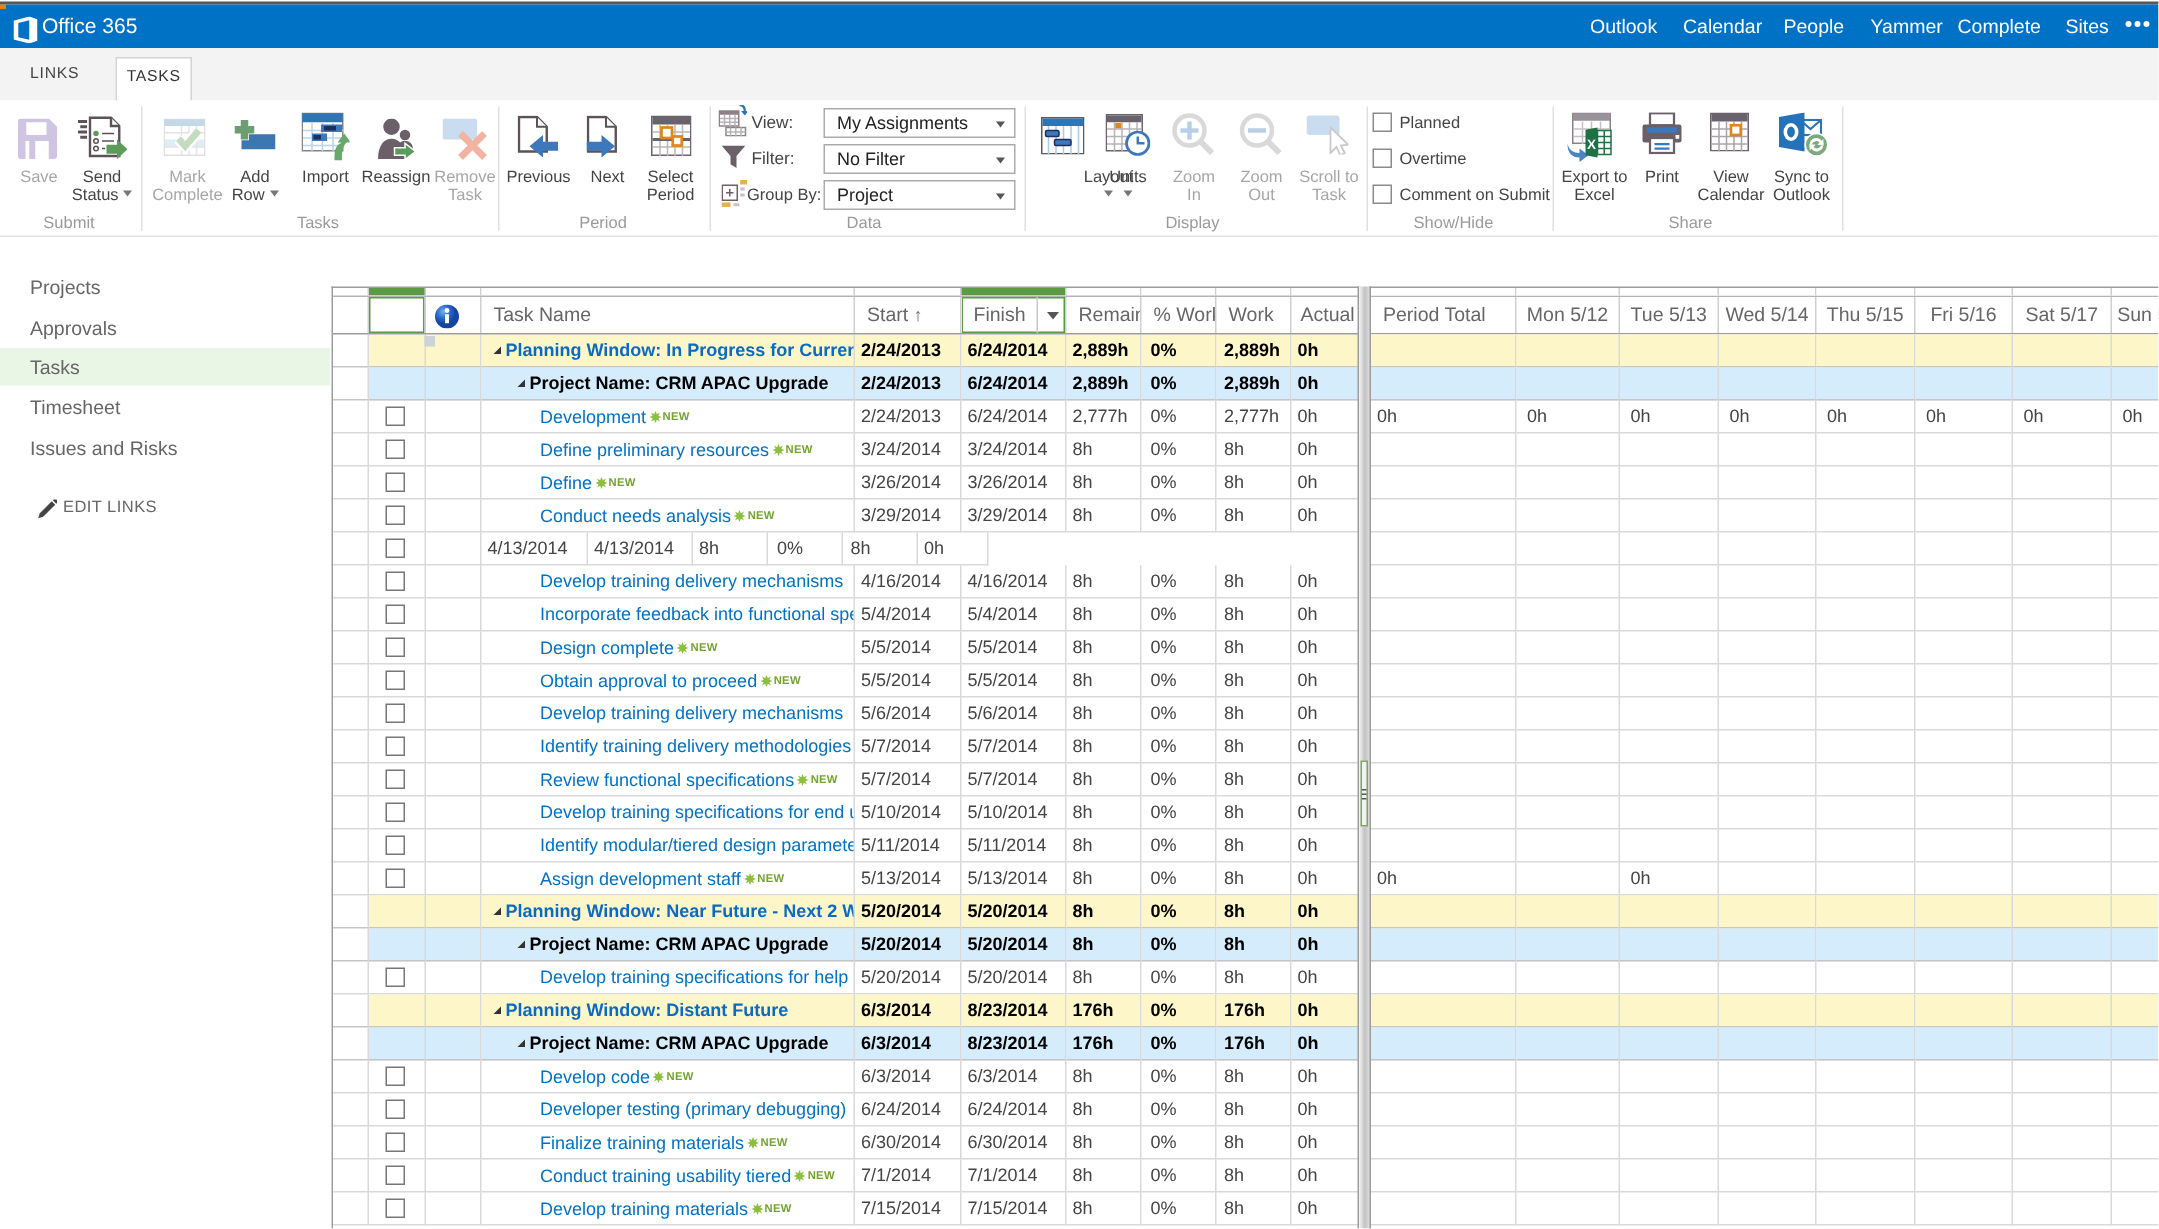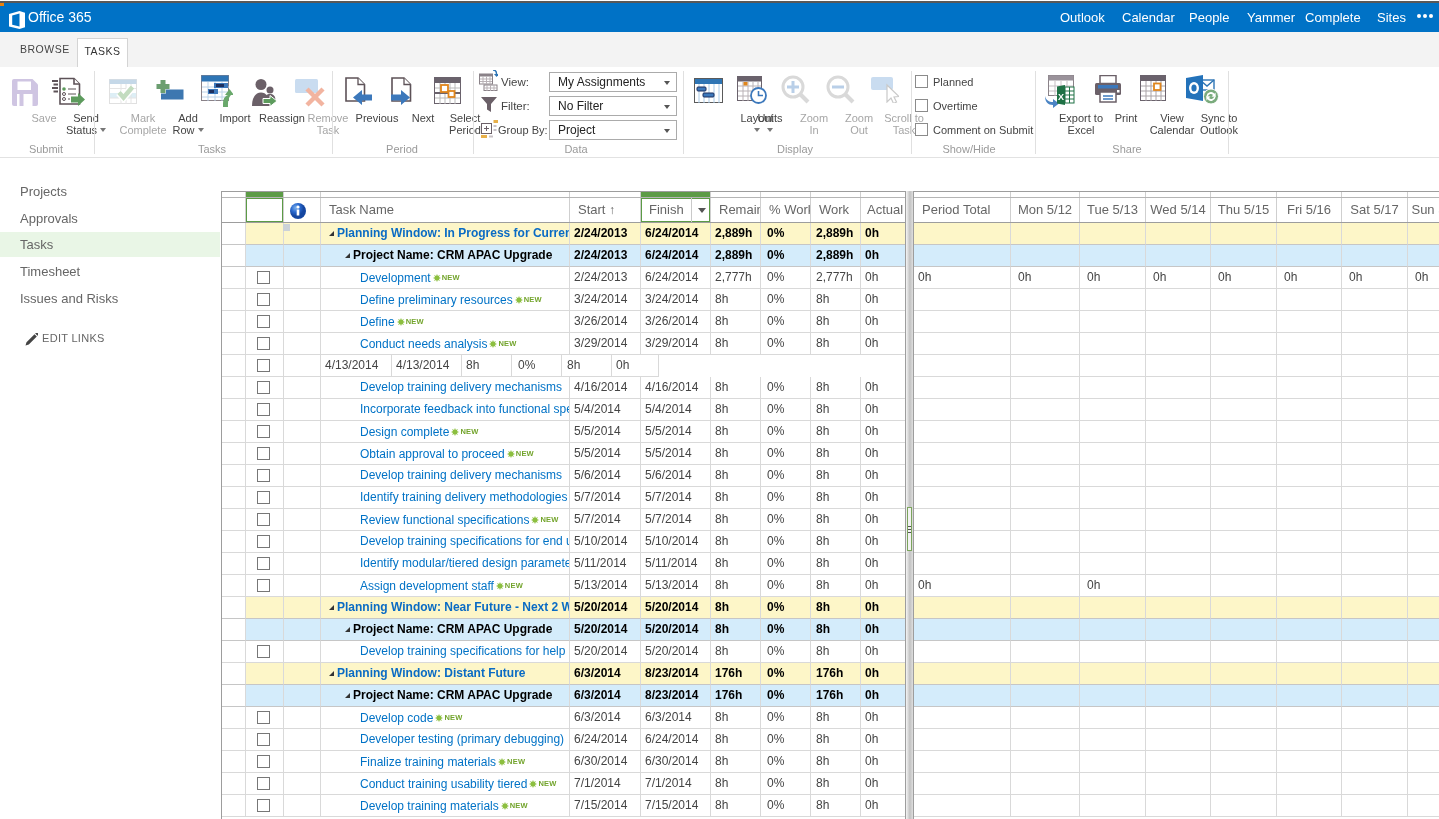--- a/index.html
+++ b/index.html
@@ -14,21 +14,21 @@
 #suite .rnav span{position:absolute;top:7px;font-size:13px;}
 #suite .dots{position:absolute;right:6px;top:11px;display:flex;gap:2px;}#suite .dots b{width:4px;height:4px;border-radius:50%;background:#fff;}
 
 #tabrow{position:absolute;left:0;top:32px;width:1439px;height:35px;background:#f3f3f3;}
 #tabrow .browse{position:absolute;left:20px;top:11px;font-size:10.5px;color:#444;letter-spacing:0.5px;}
 #tabrow .taskstab{position:absolute;left:77px;top:6px;width:51px;height:29px;background:#fff;border:1px solid #d4d4d4;border-bottom:none;text-align:center;font-size:10.5px;color:#333;padding-top:6px;letter-spacing:0.5px;}
 
 #ribbon{position:absolute;left:0;top:67px;width:1439px;height:91px;background:#fff;border-bottom:1px solid #e2e2e2;}
 .rsep{position:absolute;top:4px;width:1px;height:83px;background:#e0e0e0;}
 .glabel{position:absolute;top:76px;font-size:11px;color:#9a9a9a;text-align:center;}
-.rlabel{position:absolute;font-size:11px;color:#444;text-align:center;line-height:12px;margin-left:18px;}
+.rlabel{position:absolute;font-size:11px;color:#444;text-align:center;line-height:12px;}
 .rlabel.dis{color:#a6a6a6;}
 .ricon{position:absolute;}
 .caret{display:inline-block;width:0;height:0;border-left:3.5px solid transparent;border-right:3.5px solid transparent;border-top:4px solid #777;vertical-align:2px;}
 .cbx{position:absolute;width:13px;height:13px;background:#fff;border:1px solid #8b8b8b;}
 .cbxlabel{position:absolute;font-size:11px;color:#444;}
 .ddl{position:absolute;left:549px;width:128px;height:20px;border:1px solid #ababab;background:#fff;font-size:12px;color:#222;line-height:18px;padding-left:8px;}
 .ddl .dc{position:absolute;right:6px;top:8px;width:0;height:0;border-left:3.5px solid transparent;border-right:3.5px solid transparent;border-top:4px solid #555;}
 .dlab{position:absolute;font-size:11.5px;color:#444;}
 
 #lnav{position:absolute;left:0;top:158px;width:220px;height:661px;background:#fff;}
@@ -78,21 +78,21 @@
       <span style="left:1377px">Sites</span>
     </div>
 <div class="dots">
       <b></b>
       <b></b>
       <b></b>
     </div>
 </div>
 <div id="orangedot"></div>
 <div id="tabrow">
-    <span class="browse">BROWSE</span>
+    <span class="browse">LINKS</span>
     <div class="taskstab">TASKS</div>
   </div>
 <div id="ribbon">
     <div class="ricon" style="left:12px;top:12px"><svg width="26" height="27" viewBox="0 0 26 27">
         <path d="M2 0 H20.5 L26 5.5 V25 Q26 27 24 27 H2 Q0 27 0 25 V2 Q0 0 2 0 Z" fill="#cfc5e2"></path>
         <rect x="5.5" y="2.5" width="13.5" height="8.5" fill="#fff"></rect>
         <rect x="5" y="15" width="15.5" height="12" fill="#fff"></rect>
         <rect x="7.5" y="15" width="4" height="12" fill="#cfc5e2"></rect>
       </svg></div>
     <div class="rlabel dis" style="left:8px;top:45px;width:36px">Save</div>

